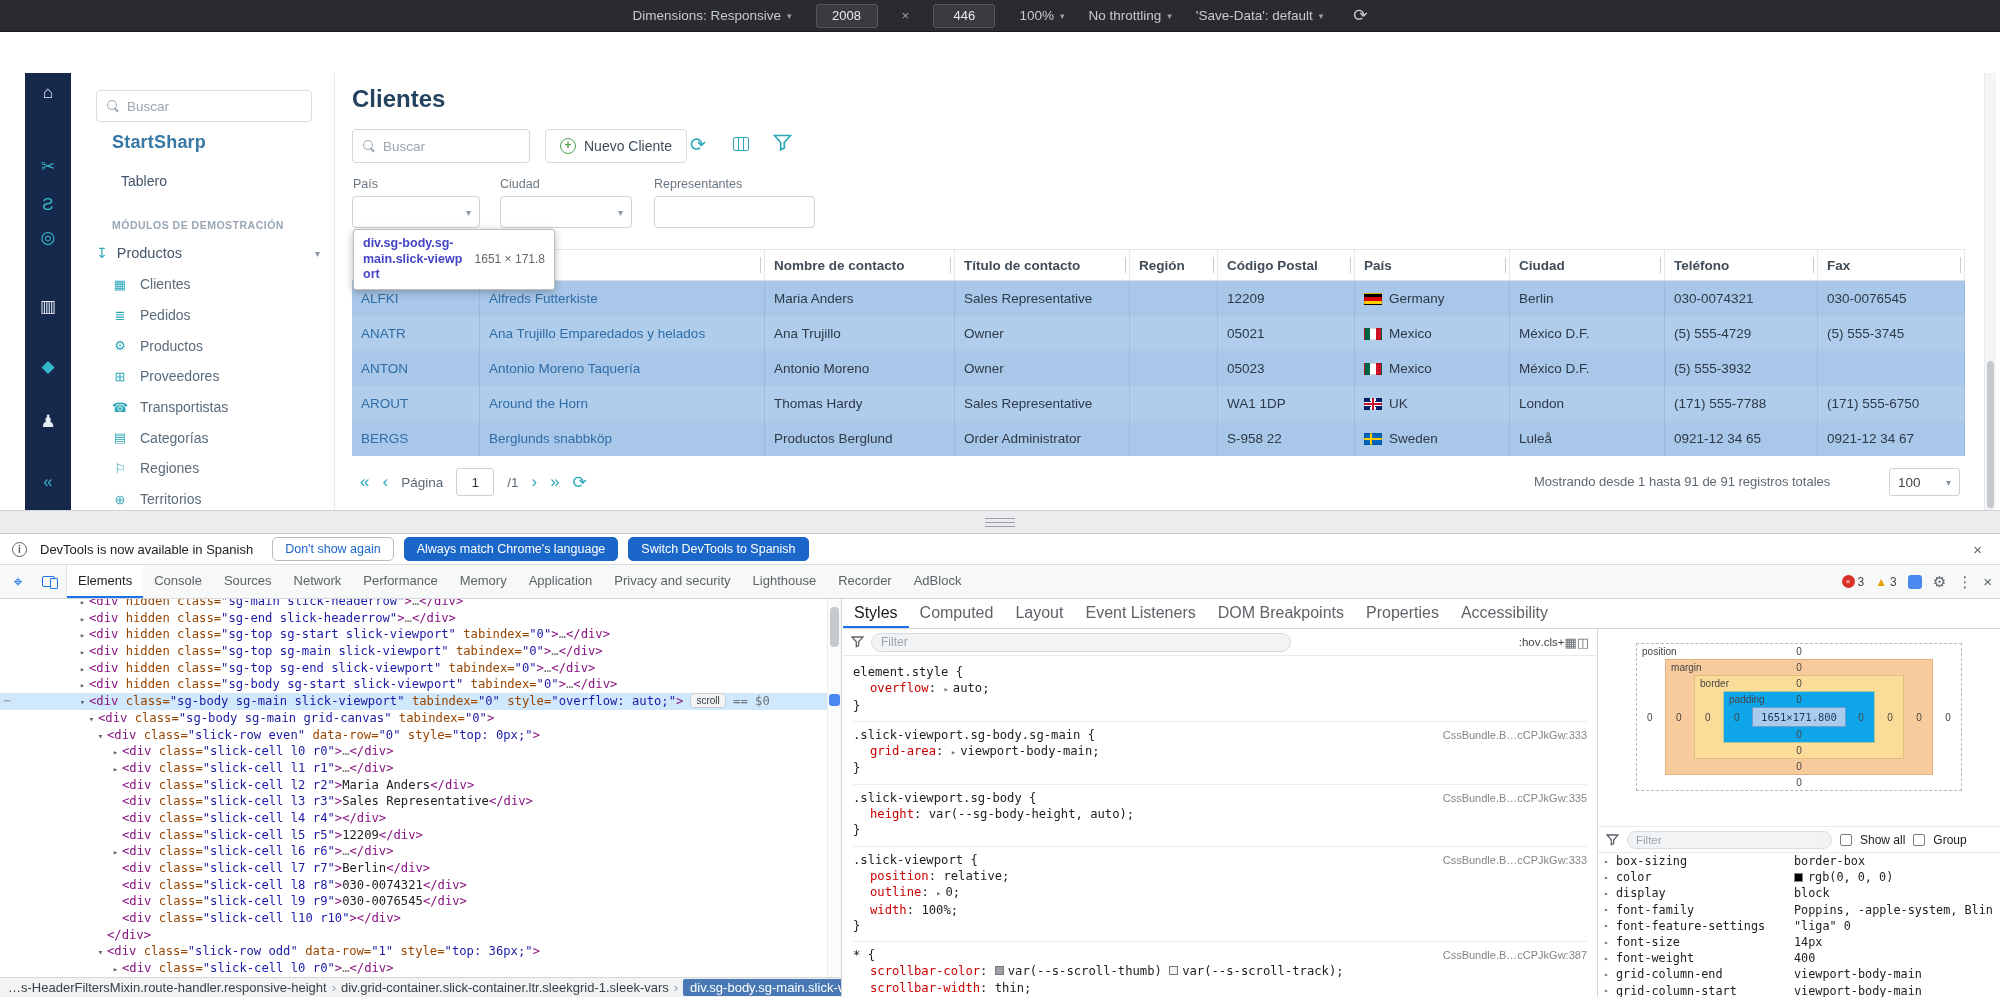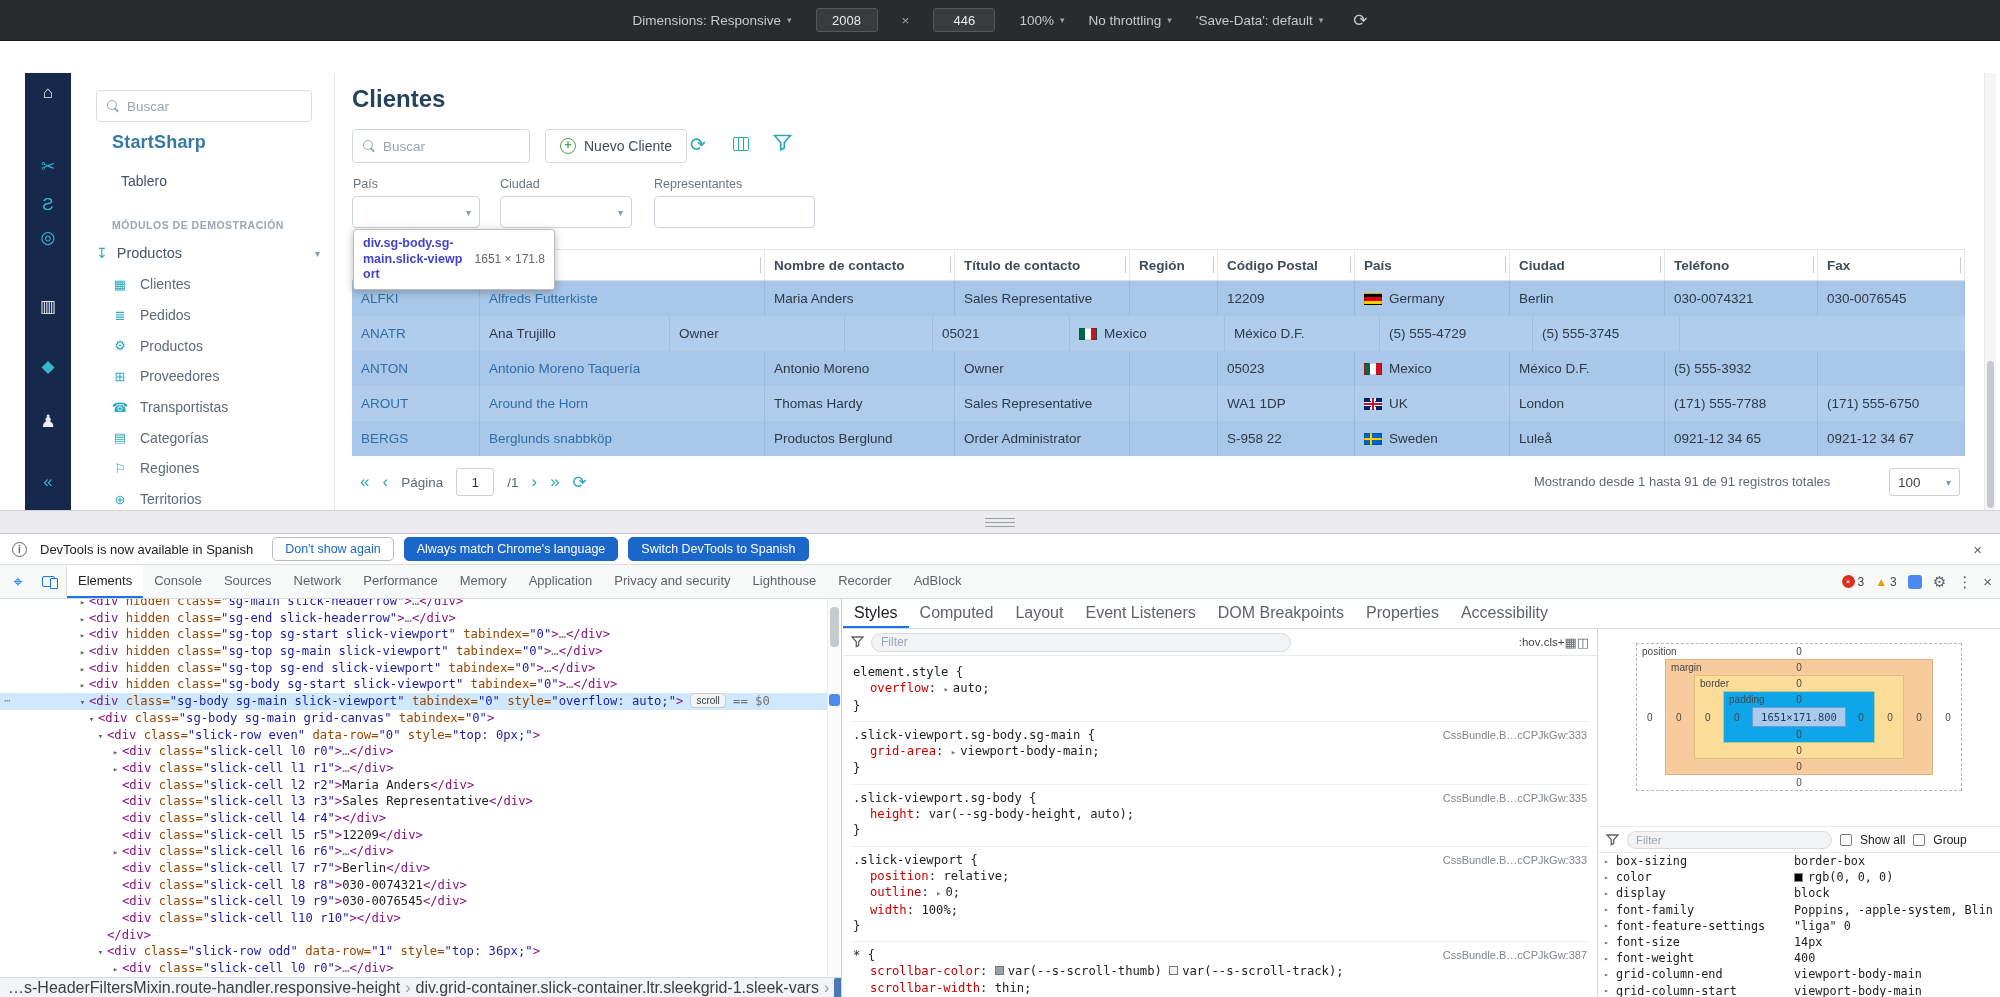--- a/index.html
+++ b/index.html
@@ -1,21 +1,21 @@
 <!DOCTYPE html>
 <html><head>
 <meta charset="utf-8">
 <style>
 *{margin:0;padding:0;box-sizing:border-box}
 html,body{width:2000px;height:997px}
 body{font-family:"Liberation Sans",sans-serif;background:#fff}
 .screen{position:relative;width:2000px;height:997px;background:#fff;overflow:hidden}
 
 
-.devicebar{position:absolute;left:0;top:0;right:0;height:41px;background:#2a2b2e;border-bottom:1px solid #1b1b1d;display:flex;align-items:center;justify-content:center;gap:24px;color:#c7cacd;font-size:13.5px}
+.devicebar{position:absolute;left:0;top:0;right:0;height:32px;background:#2a2b2e;border-bottom:1px solid #1b1b1d;display:flex;align-items:center;justify-content:center;gap:24px;color:#c7cacd;font-size:13.5px}
 .db-item{display:flex;align-items:center;gap:6px;cursor:default}
 .db-caret{font-size:9px;color:#9aa0a6}
 .db-num{width:62px;height:24px;background:#3a3b3f;border:1px solid #55575b;border-radius:3px;color:#e8eaed;text-align:center;font-size:13px;outline:0}
 .db-x{color:#9aa0a6}
 .db-rotate{font-size:17px;color:#c7cacd;margin-left:6px;cursor:pointer}
 
 
 .rail{position:absolute;left:25px;top:73px;width:46px;height:437px;background:#16294d;display:flex;flex-direction:column;align-items:center}
 .rail-ic{width:46px;text-align:center;font-size:17px;line-height:1;cursor:pointer}
 .rail-ic.w{color:#e7edf4}.rail-ic.t{color:#35b7c9}
@@ -123,21 +123,21 @@
 .tline{height:16.7px;line-height:16.7px;position:relative;overflow:hidden}
 .tline.sel{background:#cfe8fc}
 .tline.sel::before{content:'⋯';position:absolute;left:4px;color:#80868b;font-size:11px}
 .tw{display:inline-block;width:13px;color:#5f6368;font-size:9px;text-align:center}
 .tg{color:#881280}.ta{color:#994500}.tv{color:#1a1aa6}.tt{color:#202124}.td{color:#737373}
 .tbadge{display:inline-block;margin-left:7px;padding:0 5px;border:1px solid #c9cdd1;border-radius:4px;background:#f1f3f4;color:#3c4043;font-size:10px;line-height:13px;font-family:"Liberation Sans",sans-serif;vertical-align:1px;cursor:pointer}
 .teq{color:#6e7377}
 .el-scroll{position:absolute;right:0;top:0;bottom:20px;width:14px;background:#fafbfb;border-left:1px solid #ececec}
 .el-thumb{position:absolute;left:2px;right:2px;top:8px;height:40px;background:#c7cacd;border-radius:4px}
 .el-mark{position:absolute;left:1px;width:11px;top:95px;height:12px;background:#4b89f0;border-radius:3px}
-.crumbs{position:absolute;left:0;right:0;bottom:0;height:20px;background:#f1f3f4;border-top:1px solid #d5d7d9;display:flex;align-items:center;padding:0 8px;font-size:16px;color:#3c4043;white-space:nowrap;overflow:hidden}
+.crumbs{position:absolute;left:0;right:0;bottom:0;height:20px;background:#f1f3f4;border-top:1px solid #d5d7d9;display:flex;align-items:center;padding:0 8px;font-size:13px;color:#3c4043;white-space:nowrap;overflow:hidden}
 .cr-sep{margin:0 5px;color:#9aa0a6}
 .crumb{cursor:pointer}
 .crumb.sel{background:#4879b4;color:#fff;padding:1px 7px;border-radius:2px}
 .right-side{position:absolute;left:843px;right:0;top:0;bottom:0}
 .ss-tabs{position:absolute;left:0;right:0;top:0;height:30px;border-bottom:1px solid #d5d7d9;display:flex;background:#fff}
 .ss-tab{display:flex;align-items:center;padding:0 11px;font-size:16px;color:#5f6368;cursor:pointer;border-bottom:2px solid transparent}
 .ss-tab.act{color:#202124;border-bottom-color:#1a73e8}
 .styles-col{position:absolute;left:0;top:30px;bottom:0;width:754px}
 .ss-filter{height:27px;border-bottom:1px solid #e8eaec;display:flex;align-items:center;padding:0 8px;gap:7px;position:relative}
 .ss-filter-input{flex:0 0 420px;height:19px;border:1px solid #d8dbde;border-radius:10px;background:#f1f3f4;font-size:12px;padding:0 9px;outline:0;color:#333}
@@ -324,20 +324,23 @@
             <div class="g-cell" style="width:137px">12209</div>
             <div class="g-cell" style="width:155px"><span class="flag de"></span>Germany</div>
             <div class="g-cell" style="width:155px">Berlin</div>
             <div class="g-cell" style="width:153px">030-0074321</div>
             <div class="g-cell" style="width:147px">030-0076545</div>
           </div>
           <div class="g-row odd">
             <div class="g-cell" style="width:128px">
               <span class="g-link">ANATR</span>
             </div>
+            <div class="g-cell" style="width:285px">
+              <span class="g-link">Ana Trujillo Emparedados y helados</span>
+            </div>
             <div class="g-cell" style="width:190px">Ana Trujillo</div>
             <div class="g-cell" style="width:175px">Owner</div>
             <div class="g-cell" style="width:88px"></div>
             <div class="g-cell" style="width:137px">05021</div>
             <div class="g-cell" style="width:155px"><span class="flag mx"></span>Mexico</div>
             <div class="g-cell" style="width:155px">México D.F.</div>
             <div class="g-cell" style="width:153px">(5) 555-4729</div>
             <div class="g-cell" style="width:147px">(5) 555-3745</div>
           </div>
           <div class="g-row even">

